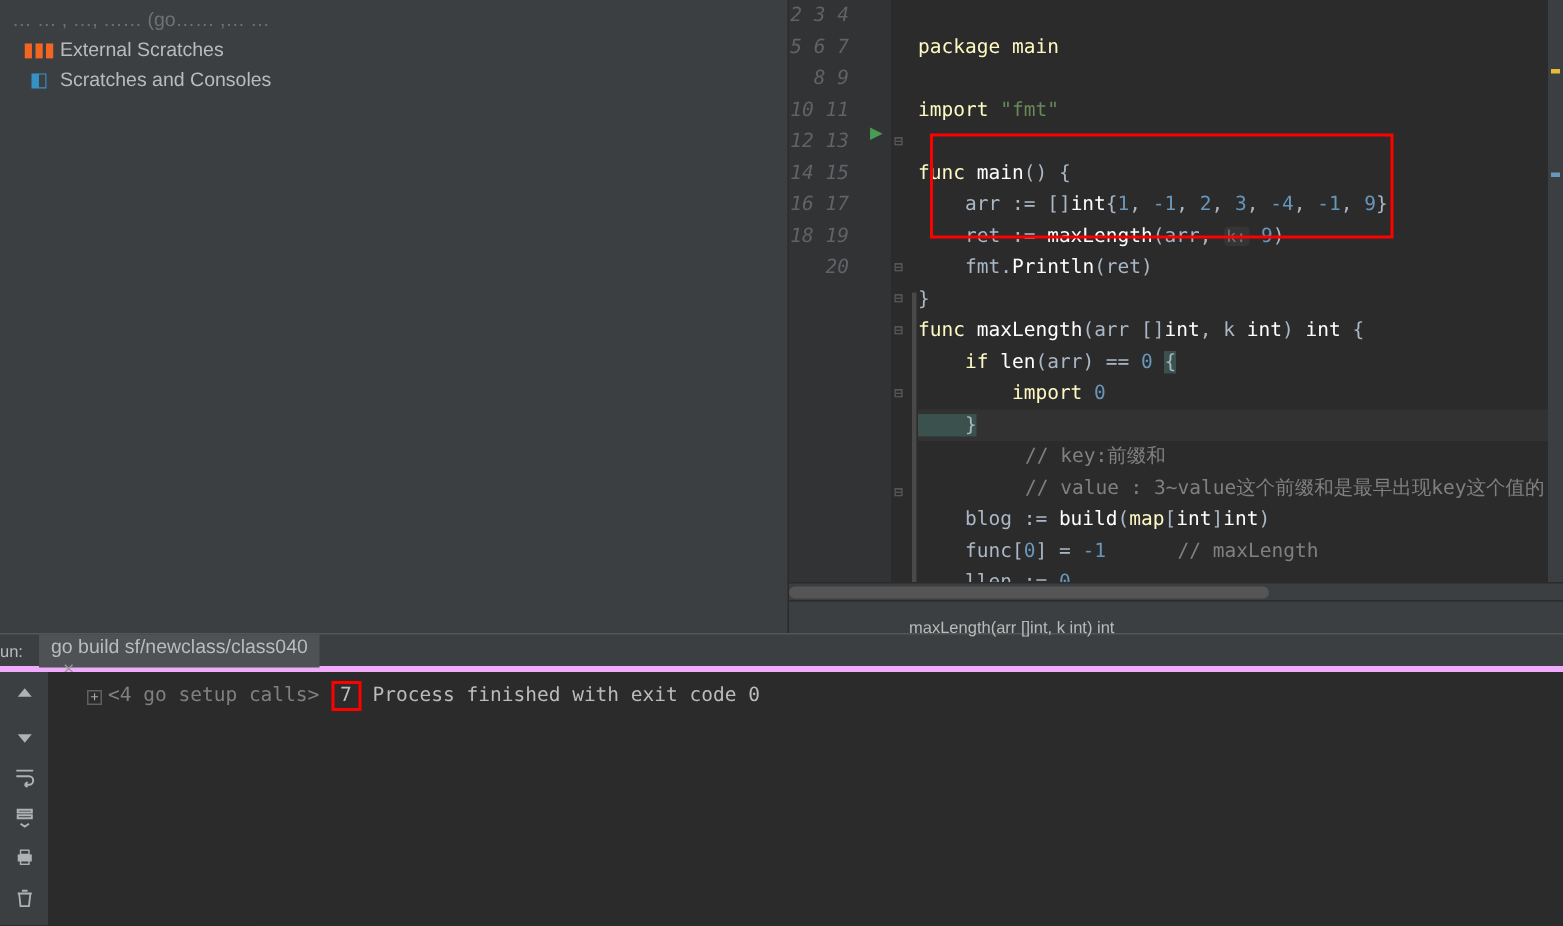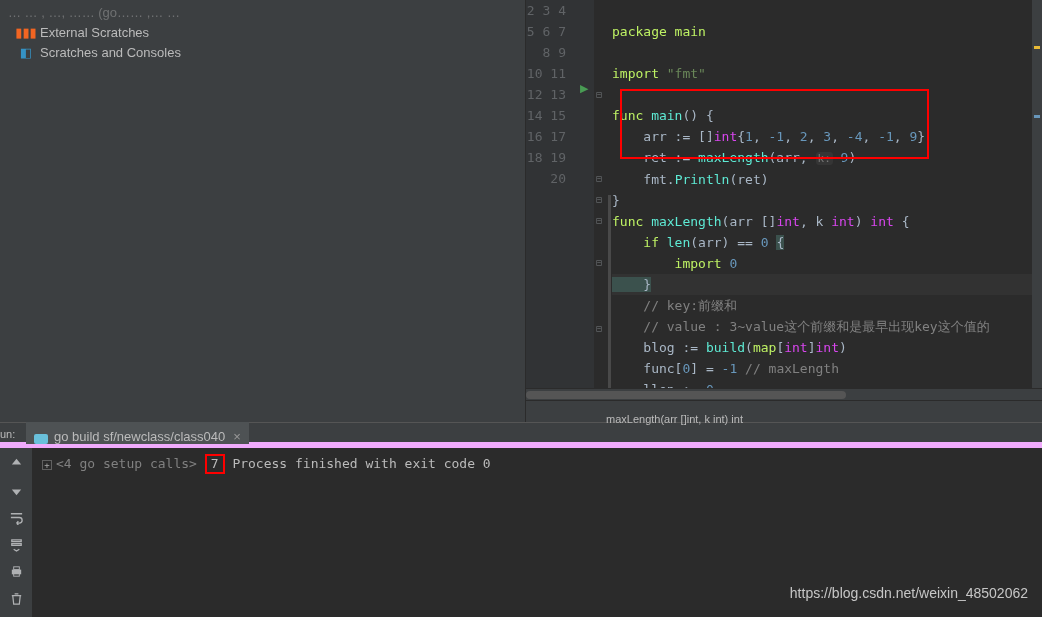--- a/index.html
+++ b/index.html
@@ -9,52 +9,52 @@
   .top-area { display: flex; height: 422px; }
   .sidebar { width: 526px; background: #3c3f41; border-right: 1px solid #2b2b2b; }
   .tree { padding-top: 2px; }
   .tree-row { display: flex; align-items: center; height: 20px; padding-left: 18px; color: #bbbbbb; cursor: pointer; }
   .tree-row .ico { width: 16px; display:inline-flex; justify-content:center; margin-right:6px; }
   .ico-lib { color:#f26522; }
   .ico-scr { color:#3592c4; }
 
   .editor-wrap { flex:1; display:flex; flex-direction:column; background:#2b2b2b; position:relative; }
   .editor-scroll { flex:1; display:flex; overflow:hidden; }
-  .gutter { width:52px; background:#313335; text-align:right; color:#606366; font-family:Consolas,monospace; font-size:13px; line-height:21px; padding-right:12px; padding-top:0; }
+  .gutter { width:52px; background:#313335; text-align:right; color:#606366; font-family:Consolas,monospace; font-size:13px; line-height:21px; padding-right:12px; padding-top:0;font-style:italic; }
   .run-col { width:16px; background:#313335; position:relative; }
   .run-tri { position:absolute; left:2px; color:#499c54; font-size:11px; }
   .fold-col { width:14px; background:#2b2b2b; color:#606366; font-family:monospace; font-size:10px; line-height:21px; position:relative; }
   .fold-mark { position:absolute; left:2px; font-size:10px; color:#606366; }
   .code { flex:1; font-family:Consolas,monospace; font-size:13px; line-height:21px; white-space:pre; color:#a9b7c6; padding-left:4px; position:relative; }
-  .kw { color:#bef264; }
+  .kw { color:#fef9c3; }
   .str { color:#6a8759; }
   .num { color:#6897bb; }
-  .fn { color:#5eead4; }
-  .cmt { color:#808080; }
-  .typ { color:#d946ef; }
+  .fn { color:#ffffff; }
+  .cmt { color:#808080;padding-left:40px; }
+  .typ { color:#ffffff; }
   .hint { color:#787878; background:#353535; border-radius:3px; padding:0 2px; font-size:11px; }
   .hl-line { background:#323232; display:block; width:100%; }
   .brace-err { background:#3b514d; }
   .redbox1 { position:absolute; border:2px solid #ff0000; top:89px; left:12px; width:309px; height:70px; pointer-events:none; }
 
   .vbar { position:absolute; left:0; top:195px; width:3px; height:205px; background:#a4a3a3; opacity:.25; }
 
   .hscroll { height:12px; background:#3c3f41; border-top:1px solid #2b2b2b; position:relative; }
   .hscroll-thumb { position:absolute; top:2px; left:0; width:320px; height:8px; background:#555; border-radius:4px; }
 
   .breadcrumb { height:22px; background:#3c3f41; border-top:1px solid #2b2b2b; font-size:11px; color:#bbbbbb; padding-left:80px; padding-top:12px; }
 
   .bottom-area { height:195px; display:flex; flex-direction:column; }
-  .tab-strip { height:26px; background:#3c3f41; display:flex; align-items:center; border-top:1px solid #555; border-bottom:6px solid #f0abfc; }
+  .tab-strip { height:26px; background:#3c3f41; display:flex; align-items:center; border-top:1px solid #555; border-bottom:4px solid #f0abfc; }
   .un-label { width:14px; text-align:right; color:#bbb; font-size:11px; padding-top:2px;}
-  .run-tab { background:#4e5254; height:22px; display:flex; align-items:flex-end; padding:0 8px; color:#bbbbbb; margin-left:12px; border-radius:0; }
+  .run-tab { background:#4e5254; height:22px; display:flex; align-items:flex-start; padding:0 8px; color:#bbbbbb; margin-left:12px; border-radius:0;flex-direction:column; }
   .go-ico { width:14px; height:10px; background:#69c0db; border-radius:2px; margin-right:6px; display:inline-block; }
   .tab-x { margin-left:8px; color:#999; }
 
-  .console-wrap { flex:1; display:flex; background:#2b2b2b; position:relative; }
+  .console-wrap { flex:1; display:flex; background:#2b2b2b; position:relative;gap:16px; }
   .tool-col { width:32px; background:#3c3f41; display:flex; flex-direction:column; align-items:center; padding-top:6px; gap:9px; }
   .tool-btn { width:20px; height:18px; display:flex; align-items:center; justify-content:center; color:#afb1b3; cursor:pointer; }
   .tool-btn svg { width:15px; height:15px; }
 
   .console { flex:1; font-family:Consolas,monospace; font-size:13px; color:#bbbbbb; padding:6px 0 0 10px; line-height:20px; position:relative; }
   .fold-console { color:#808080; }
   .fold-pm { border:1px solid #606060; font-size:9px; width:10px; height:10px; display:inline-flex; align-items:center; justify-content:center; margin-right:4px; color:#aaa; }
   .redbox2 { border:2px solid #ff0000; display:inline-block; padding:0 4px; line-height:16px; }
 
   .watermark { position:absolute; right:14px; bottom:14px; color:#dcdcdc; font-size:14px; opacity:.88; font-family:Arial,sans-serif; }
@@ -193,16 +193,15 @@
           <svg viewBox="0 0 16 16">
             <path d="M4 5h8l-1 9H5zM3 5h10M6 3h4" stroke="#afb1b3" fill="none" stroke-width="1.3"></path>
           </svg>
         </div>
     </div>
     <div class="console">
 <span class="fold-console"><span class="fold-pm">+</span><span>&lt;4 go setup calls&gt;</span></span>
 <span class="redbox2"><span>7</span></span>
 
 <span>Process finished with exit code 0</span>
-      <div class="watermark">https://blog.csdn.net/weixin_48502062</div>
     </div>
   </div>
 </div>
 
 </body></html>

